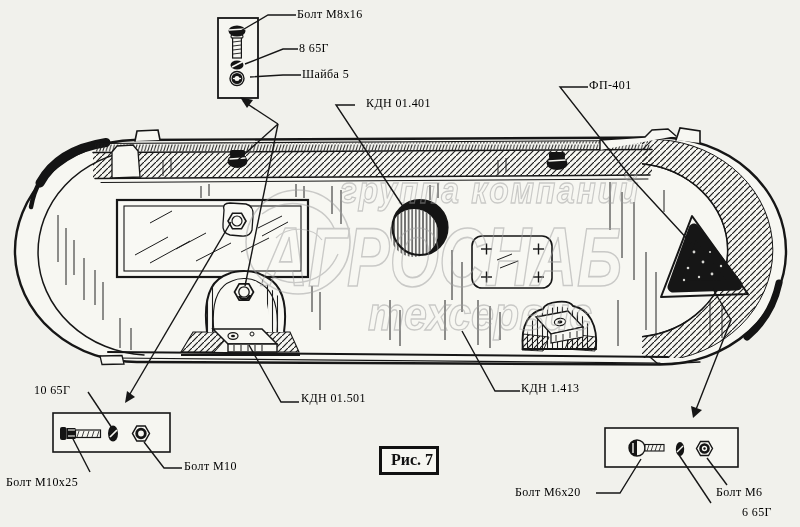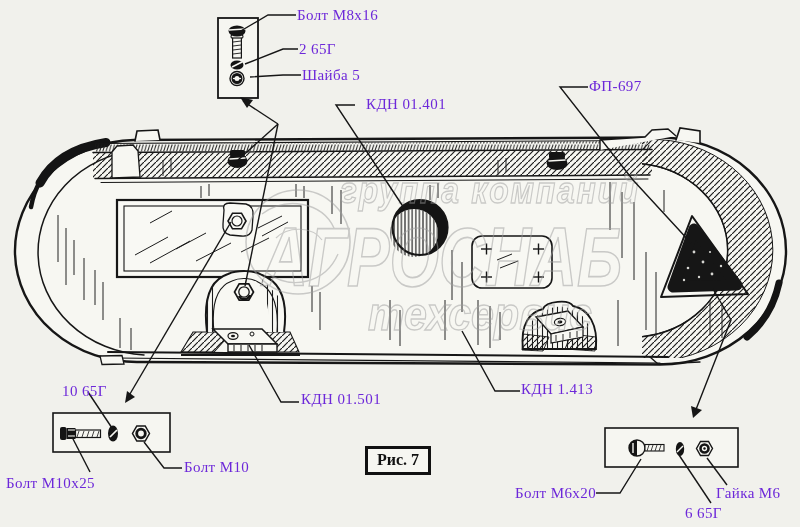--- a/index.html
+++ b/index.html
@@ -1,21 +1,21 @@
 <!DOCTYPE html>
 <html><head>
 <meta charset="utf-8">
 <style>
   html,body{margin:0;padding:0;}
   body{background:#e8e8e4;font-family:"Liberation Serif","DejaVu Serif",serif;}
   #stage{position:relative;width:800px;height:527px;background:#f1f1ec;overflow:hidden;}
   #stage svg{position:absolute;left:0;top:0;}
-  .lbl{position:absolute;font-size:15px;letter-spacing:.4px;color:#6d28d9;white-space:nowrap;line-height:1;text-align:right;}
-  .figbox{position:absolute;left:365px;top:446px;border:3px solid #111;background:#f6f6f1;
-          padding:2px 9px 3px 9px;font-size:16px;font-weight:bold;color:#111;}
+  .lbl{position:absolute;font-size:12px;letter-spacing:.4px;color:#000000;white-space:nowrap;line-height:1;text-align:right;}
+  .figbox{position:absolute;left:379px;top:446px;border:3px solid #111;background:#f6f6f1;
+          padding:2px 3px 3px 9px;font-size:16px;font-weight:bold;color:#111;}
 </style>
 </head>
 <body>
 
 <div id="stage">
 
 <svg width="800" height="527" viewBox="0 0 800 527">
   <defs>
     <pattern id="ph-band" width="6" height="6" patternUnits="userSpaceOnUse">
       <path d="M0,6 L6,0" stroke="#1c1c1c" stroke-width="1.2" fill="none"></path>
@@ -335,28 +335,28 @@
     <polyline points="679,455 711,503"></polyline>
   </g>
   <g fill="#161616">
     <polygon points="240,97 247,108 253,100"></polygon>
     <polygon points="125,403 135,397 127,391"></polygon>
     <polygon points="693,418 702,410 691,406"></polygon>
   </g>
 </svg>
 
 <div class="lbl" style="left:297px;top:8px">Болт М8х16</div>
-<div class="lbl" style="left:299px;top:42px">2 65Г</div>
+<div class="lbl" style="left:299px;top:42px">8 65Г</div>
 <div class="lbl" style="left:302px;top:68px">Шайба 5</div>
 <div class="lbl" style="left:366px;top:97px">КДН 01.401</div>
-<div class="lbl" style="left:589px;top:79px">ФП-697</div>
-<div class="lbl" style="left:62px;top:384px">10 65Г</div>
+<div class="lbl" style="left:589px;top:79px">ФП-401</div>
+<div class="lbl" style="left:34px;top:384px">10 65Г</div>
 <div class="lbl" style="left:6px;top:476px">Болт М10х25</div>
 <div class="lbl" style="left:184px;top:460px">Болт М10</div>
 <div class="lbl" style="left:301px;top:392px">КДН 01.501</div>
 <div class="lbl" style="left:521px;top:382px">КДН 1.413</div>
 <div class="lbl" style="left:515px;top:486px">Болт М6х20</div>
-<div class="lbl" style="left:716px;top:486px">Гайка М6</div>
-<div class="lbl" style="left:685px;top:506px">6 65Г</div>
+<div class="lbl" style="left:716px;top:486px">Болт М6</div>
+<div class="lbl" style="left:742px;top:506px">6 65Г</div>
 
 <div class="figbox">Рис. 7</div>
 
 </div>
 
 </body></html>

